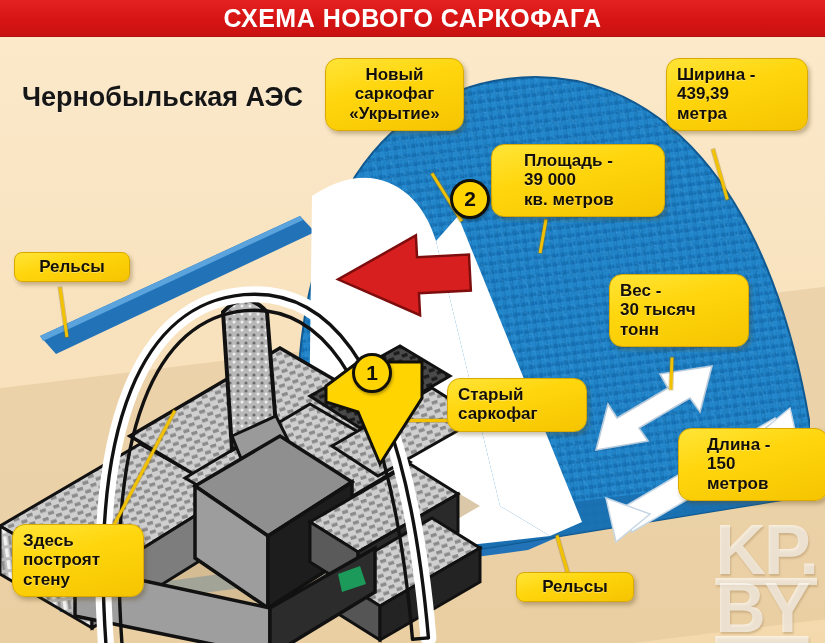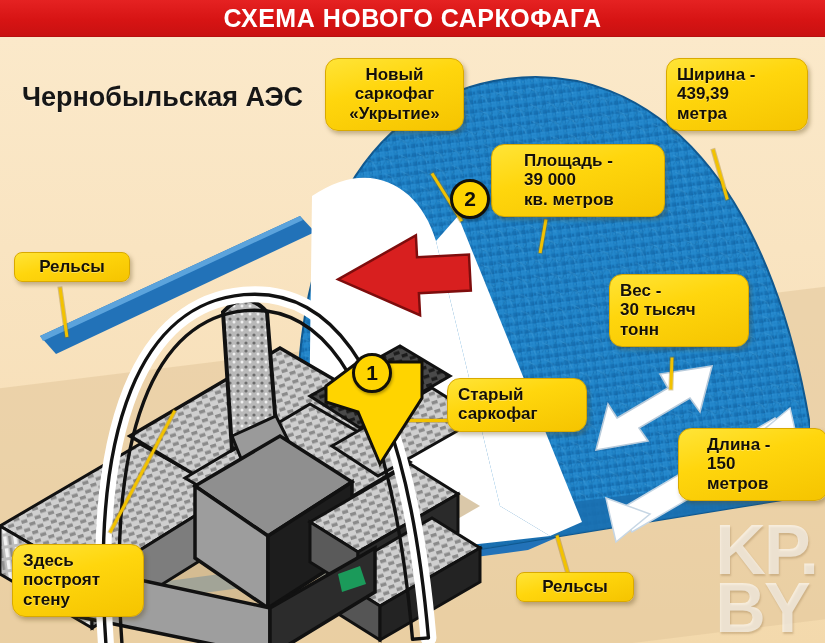--- a/index.html
+++ b/index.html
@@ -166,20 +166,21 @@
     font-size: 70px;
     font-weight: bold;
     line-height: .82;
     color: rgba(255,255,255,.62);
     text-shadow: 1px 2px 2px rgba(170,140,95,.45);
     letter-spacing: -2px;
     z-index: 35;
     text-align: left;
     font-family: "Liberation Sans", sans-serif;
     pointer-events: none;
+    text-decoration: underline;
   }
 </style>
 </head>
 <body>
 
 <div id="stage">
 
   <div class="titlebar">
     <div class="tl-text">СХЕМА НОВОГО САРКОФАГА</div>
   </div>
@@ -369,21 +370,21 @@
     <div class="leader" style="left:452px; top:383px; width:68px; transform:rotate(180deg);"></div>
     <div class="callout" style="left:447px; top:342px; width:118px;">Старый
 саркофаг</div>
 
     <svg style="position:absolute;left:318px;top:302px;width:120px;height:130px;z-index:46;" viewBox="0 0 120 130">
       <path d="M8,48 L40,24 L104,24 L104,60 L62,126 L40,74 L8,64 Z" fill="#ffd400" stroke="#12100a" stroke-width="3"></path>
     </svg>
     <div class="marker" style="left:352px; top:317px;">1</div>
 
     <div class="leader" style="left:110px; top:495px; width:138px; transform:rotate(-62deg);"></div>
-    <div class="callout" style="left:12px; top:488px; width:110px;margin-top:20px;">Здесь
+    <div class="callout" style="left:12px; top:488px; width:110px;">Здесь
 построят
 стену</div>
 
     <div class="watermark">
       <div>KP.</div>
       <div>BY</div>
     </div>
 
   </div>
 </div>

